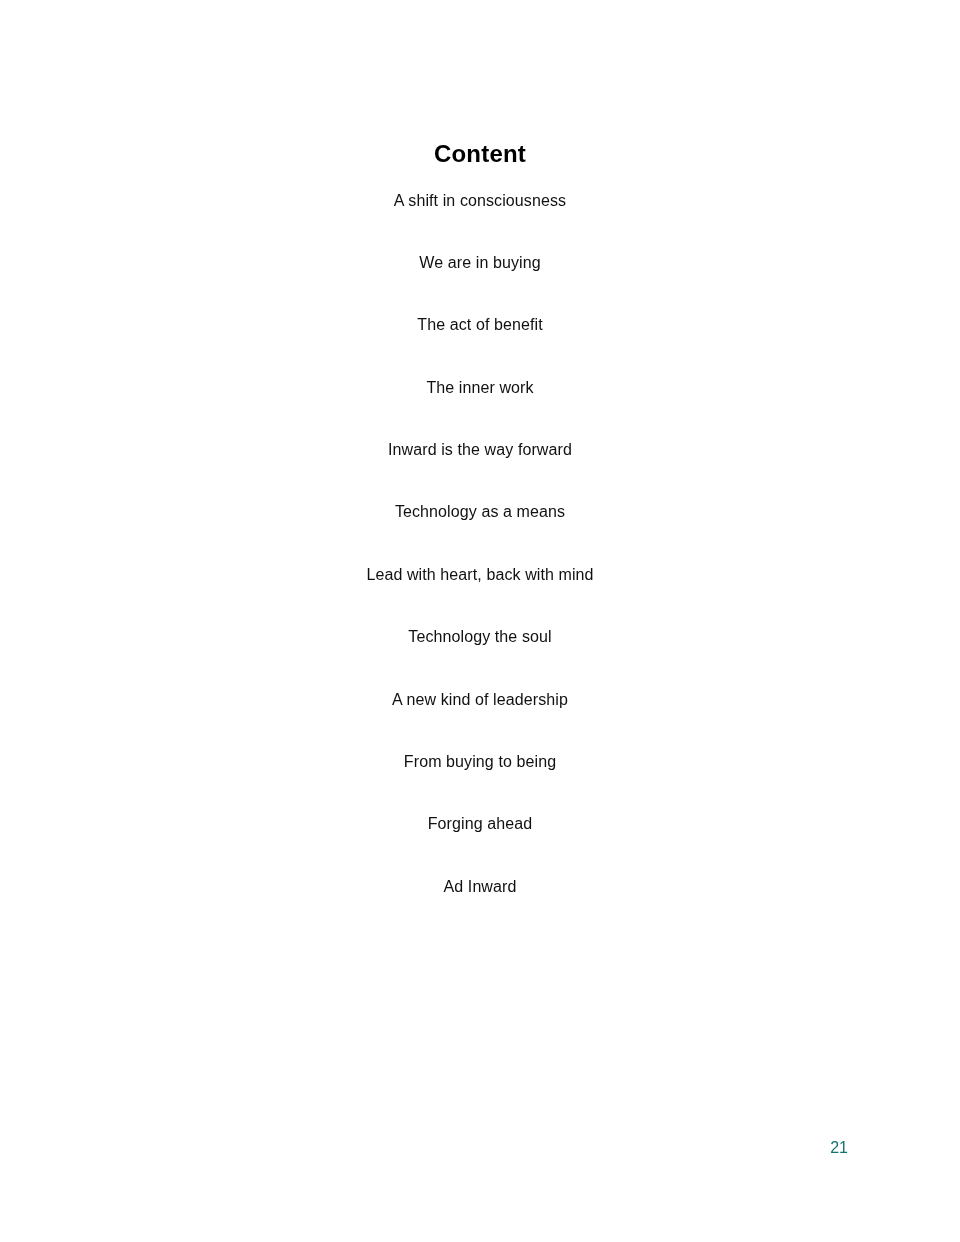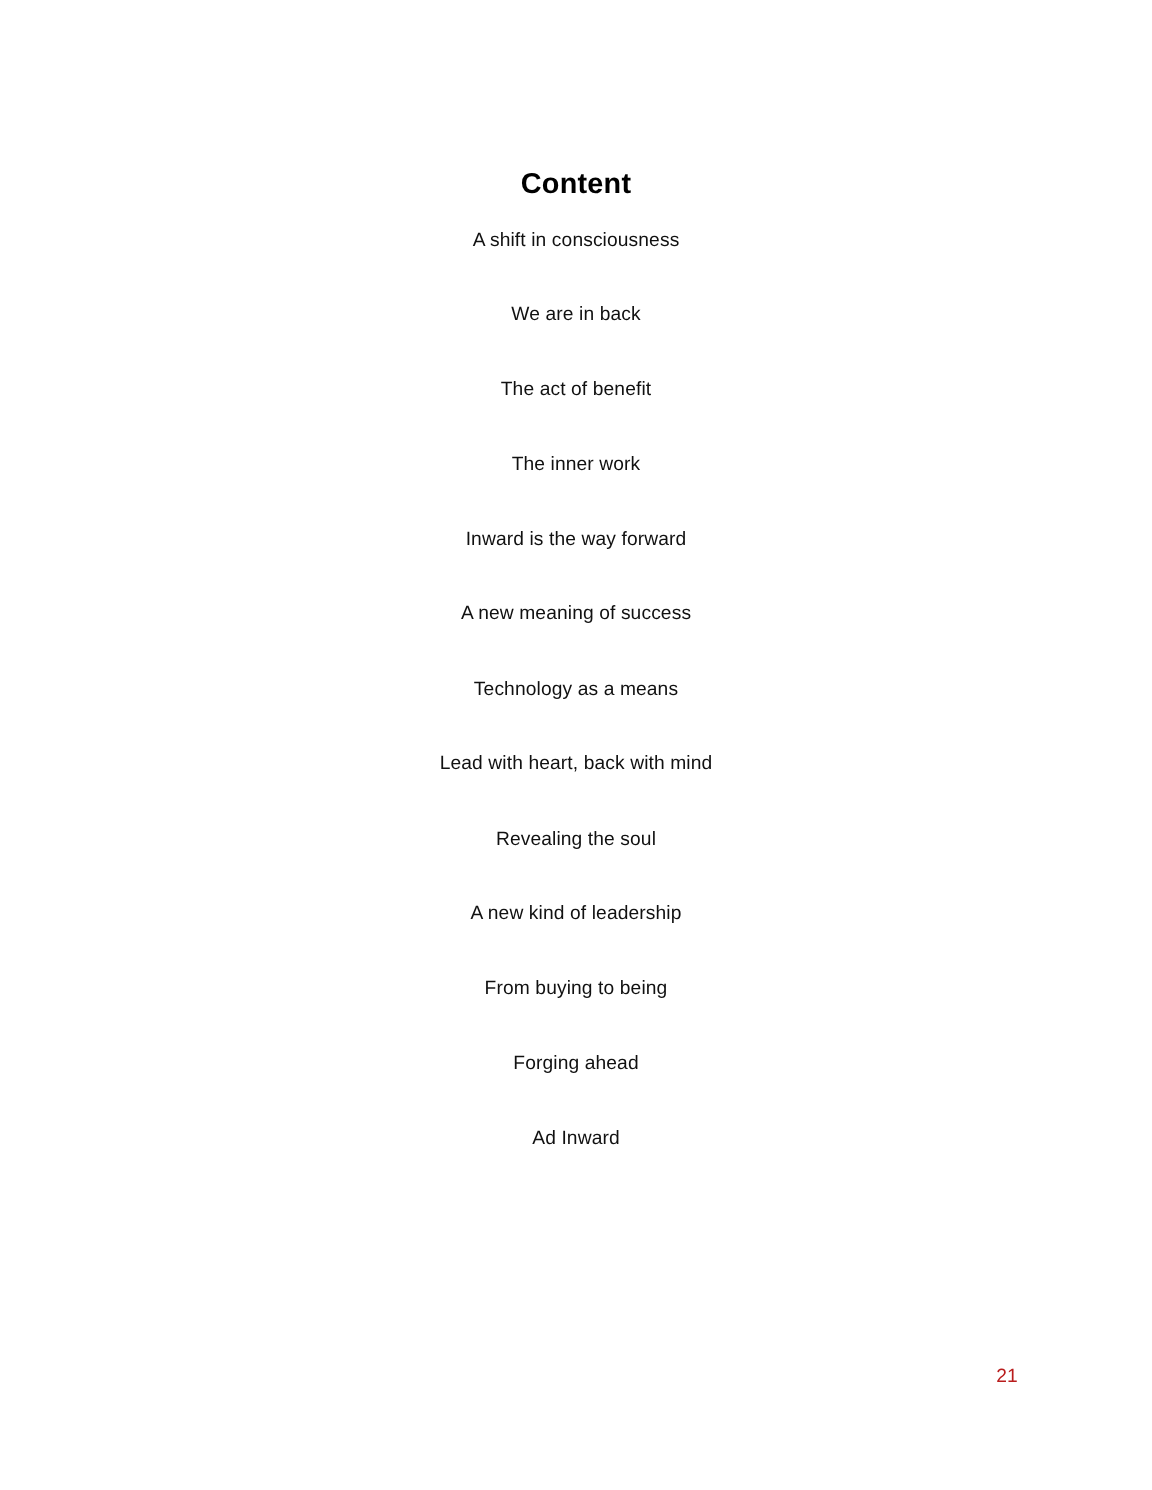--- a/index.html
+++ b/index.html
@@ -49,40 +49,39 @@
     font-weight: 400;
     color: #111111;
     letter-spacing: 0.1px;
   }
   .page-number {
     position: absolute;
     top: 1137px;
     right: 112px;
     font-size: 16px;
     line-height: 21px;
-    color: #b91c1c;
+    color: #0f766e;
   }
 </style>
 </head>
 <body>
 
 <div class="page">
 
   <div class="doc-title">Content</div>
 
   <div class="toc">
     <div class="toc-item">A shift in consciousness</div>
-    <div class="toc-item">We are in back</div>
+    <div class="toc-item">We are in buying</div>
     <div class="toc-item">The act of benefit</div>
     <div class="toc-item">The inner work</div>
     <div class="toc-item">Inward is the way forward</div>
-    <div class="toc-item">A new meaning of success</div>
     <div class="toc-item">Technology as a means</div>
     <div class="toc-item">Lead with heart, back with mind</div>
-    <div class="toc-item">Revealing the soul</div>
+    <div class="toc-item">Technology the soul</div>
     <div class="toc-item">A new kind of leadership</div>
     <div class="toc-item">From buying to being</div>
     <div class="toc-item">Forging ahead</div>
     <div class="toc-item">Ad Inward</div>
   </div>
 
   <div class="page-number">21</div>
 
 </div>
 

